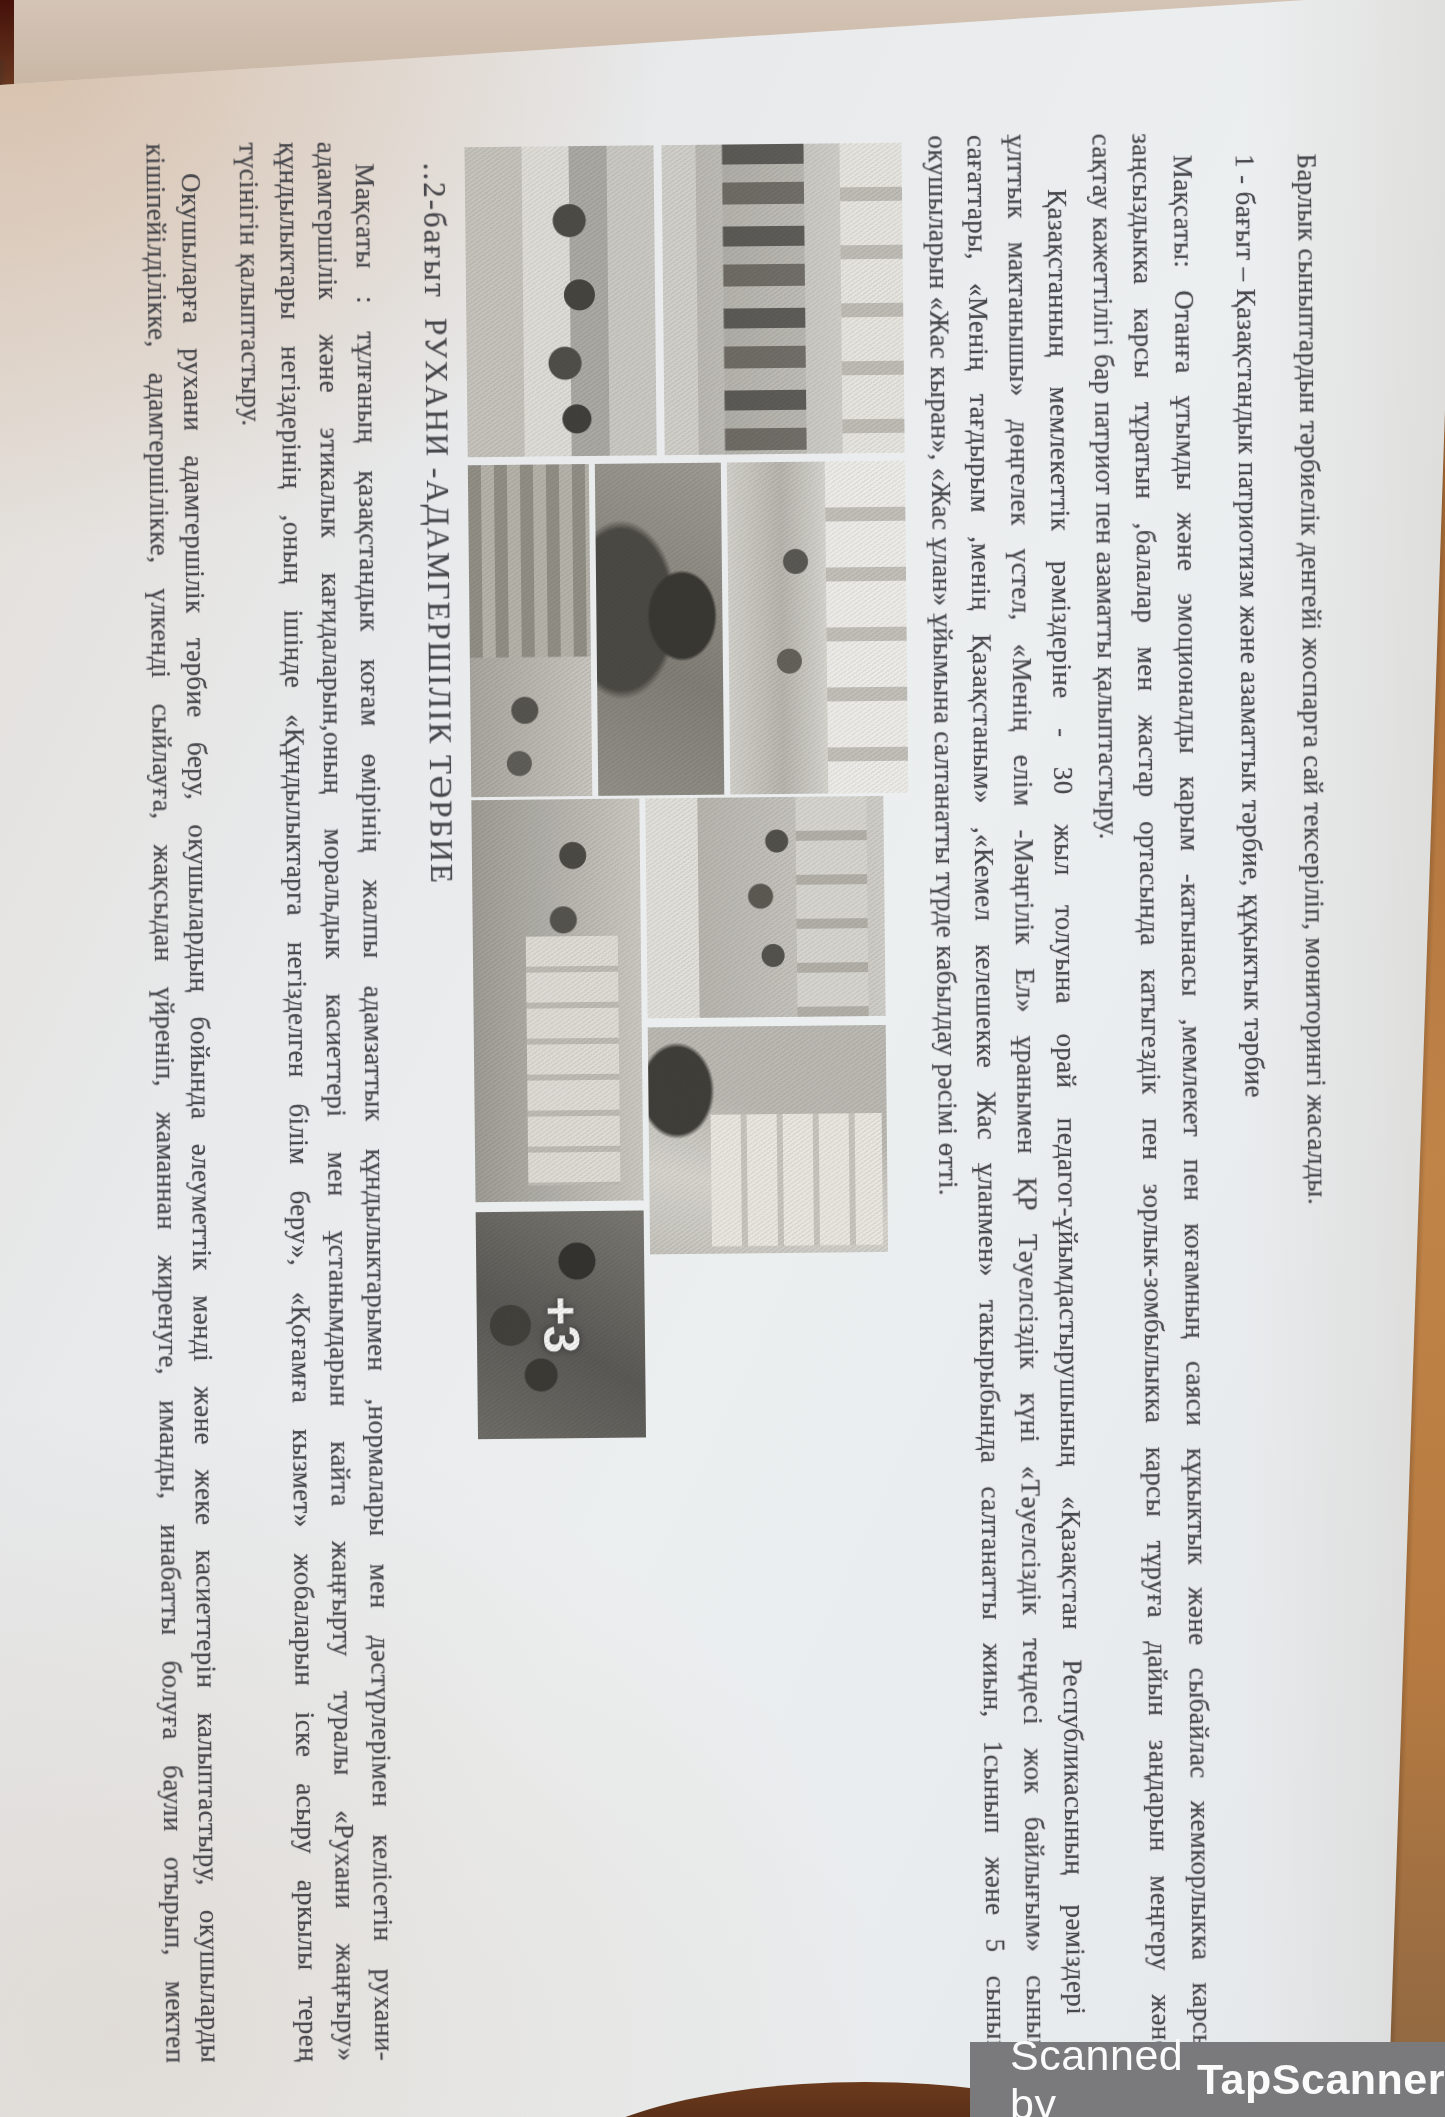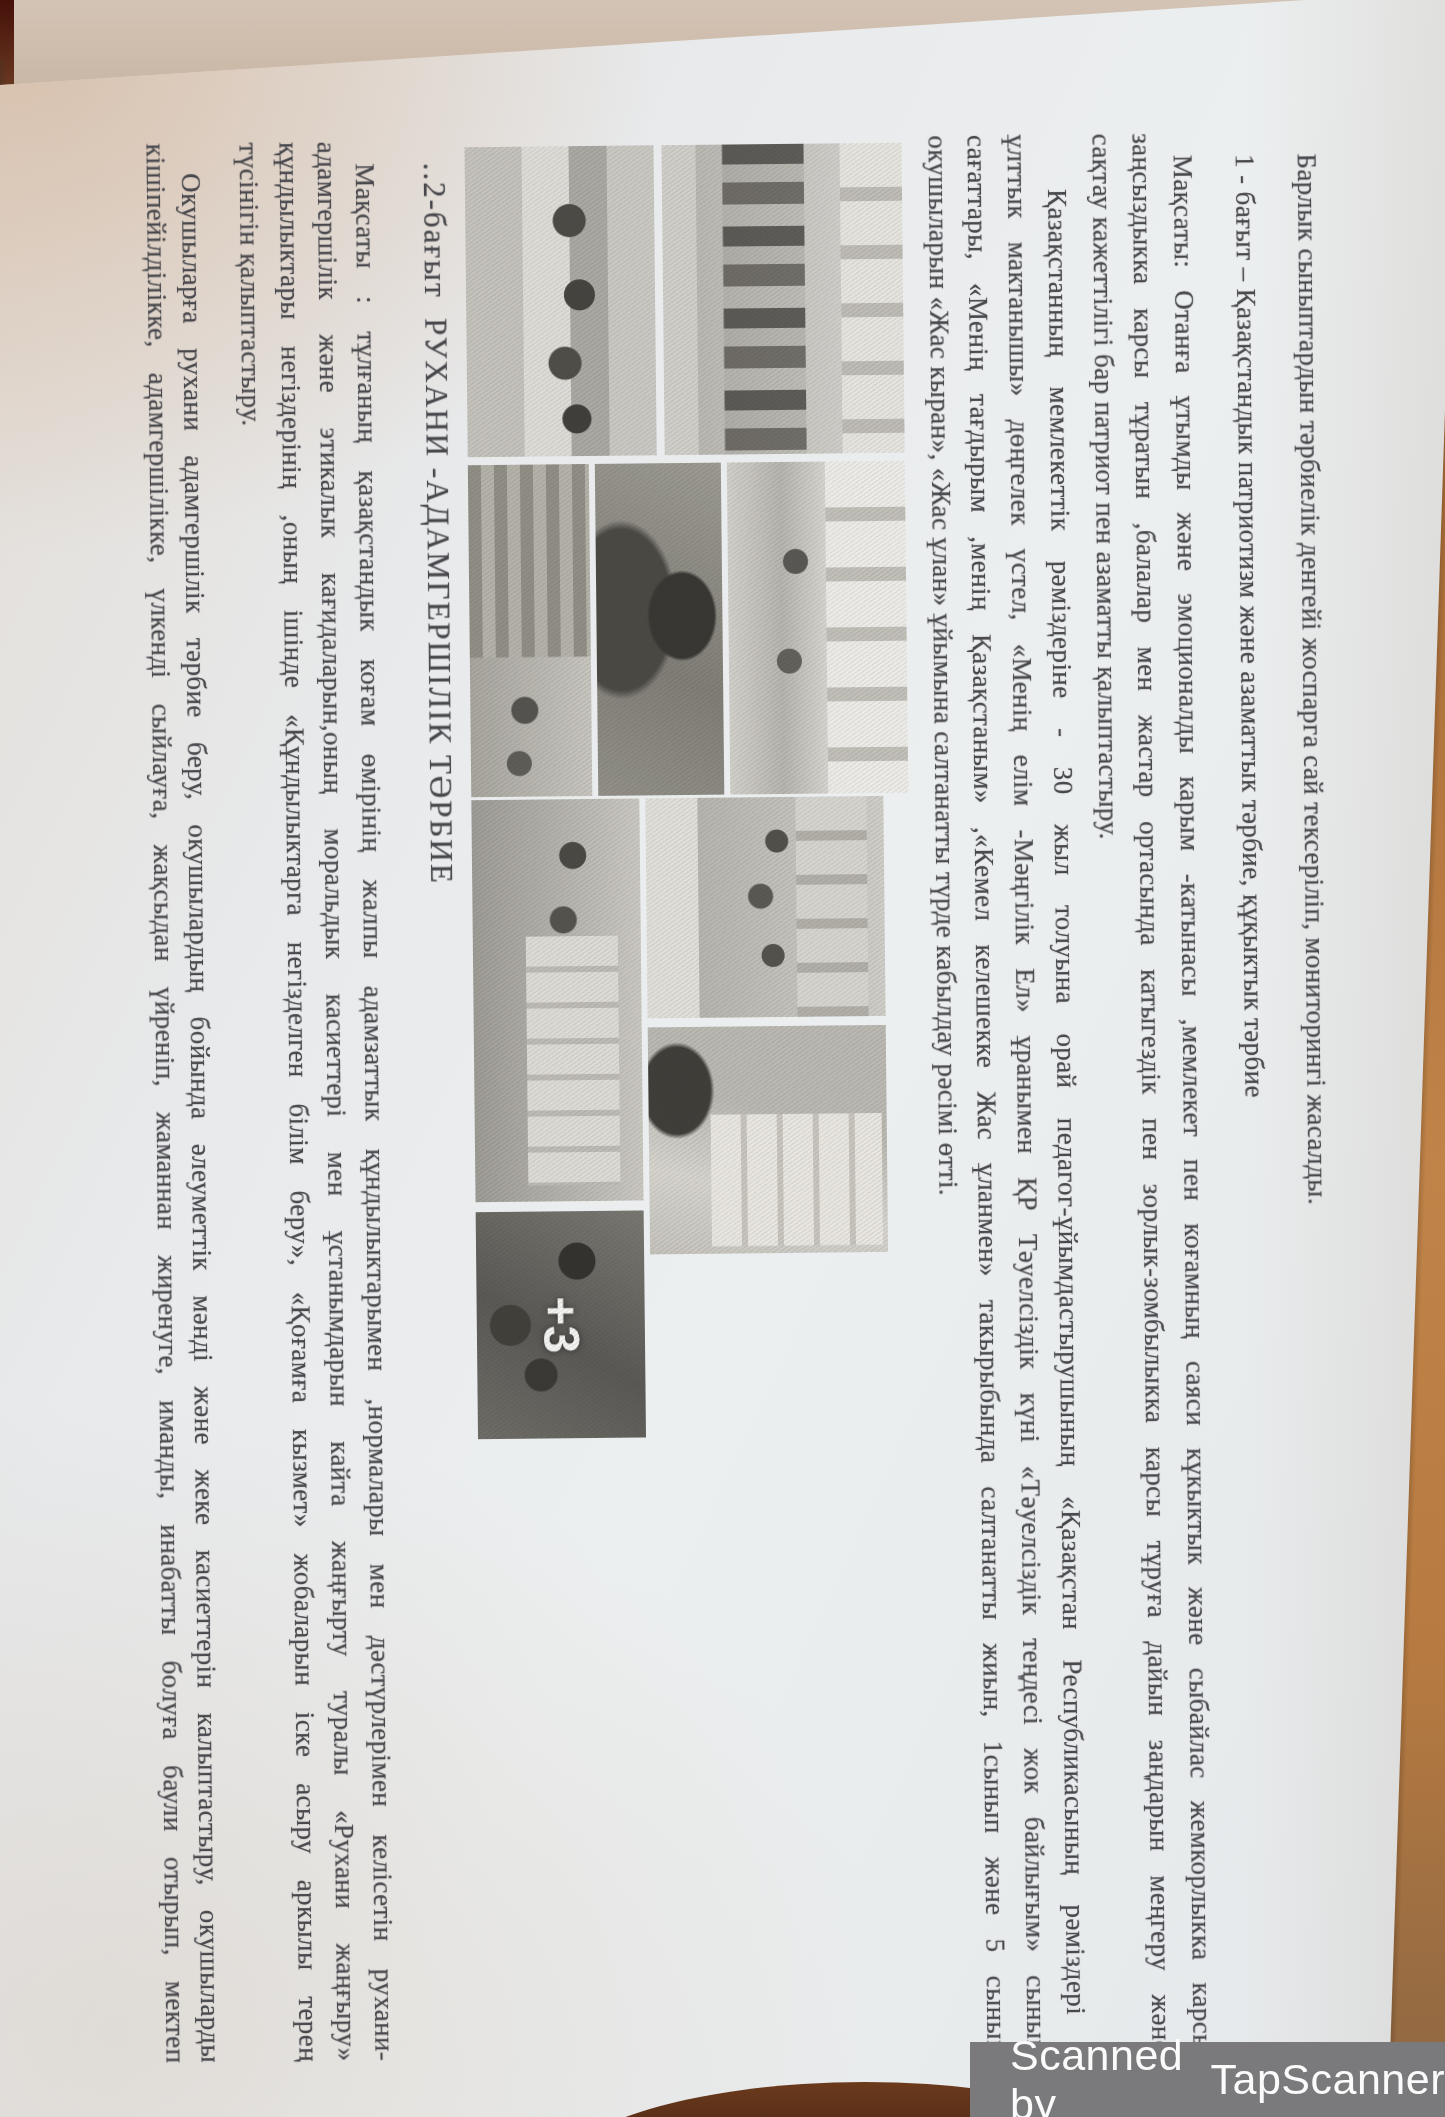--- a/index.html
+++ b/index.html
@@ -107,21 +107,21 @@
       font-size:50px;text-shadow:0 0 6px rgba(0,0,0,.55);}
   
   .table-shadow{position:absolute;left:545px;top:2082px;width:640px;height:130px;
       border-radius:50% 50% 0 0/80% 80% 0 0;
       background:linear-gradient(180deg,#6b3a1d,#2f150a);}
   
   .wm{position:absolute;left:970px;top:2042px;width:475px;height:75px;
       background:#7a7a7c;display:flex;align-items:center;padding-left:40px;
       box-sizing:border-box;color:#fbfbfb;font-family:"Liberation Sans",sans-serif;
       font-size:43px;font-weight:400;letter-spacing:.5px;}
-  .wm b{font-weight:400;margin-left:11px;}
+  .wm b{font-weight:700;margin-left:11px;}
 </style>
 </head>
 <body>
 
 <div class="scene">
 
   <div class="backdrop-top"></div>
   <div class="corner-maroon"></div>
   <div class="edge-shade-right"></div>
   <div class="edge-shade-left"></div>

